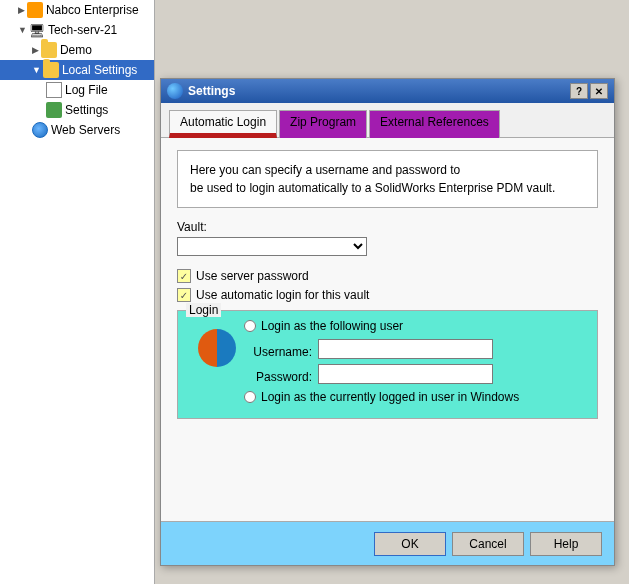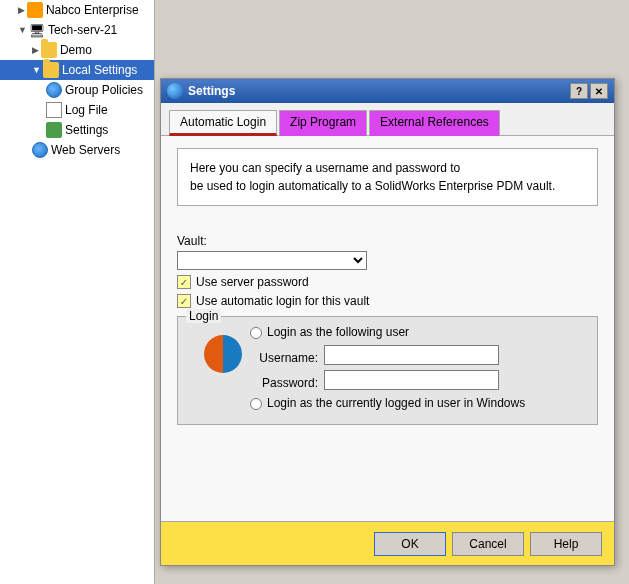--- a/index.html
+++ b/index.html
@@ -153,52 +153,52 @@
 
     
     .tab-bar {
       display: flex;
       padding: 6px 8px 0 8px;
       background: #f0f0f0;
       border-bottom: 1px solid #aaa;
     }
     .tab {
       padding: 4px 10px;
-      background: #d946ef;
+      background: #a21caf;
       border: 1px solid #aaa;
       border-bottom: none;
       cursor: pointer;
       font-size: 12px;
       margin-right: 2px;
       position: relative;
       bottom: -1px;
     }
     .tab.active {
       background: #f8f8f8;
-      border-bottom: 3px solid #b91c1c;
+      border-bottom: 5px solid #b91c1c;
       z-index: 1;
     }
 
     
     .dialog-content {
       padding: 12px 16px;
       background: #f8f8f8;
     }
 
     .description-box {
       background: #fff;
       border: 1px solid #aaa;
       padding: 10px 12px;
       font-size: 12px;
       line-height: 1.5;
-      margin-bottom: 28px;
+      margin-bottom: 12px;
     }
 
     .form-group {
-      margin-bottom: 0;
+      margin-bottom: 8px;
     }
     .form-label {
       font-size: 12px;
       margin-bottom: 3px;
       display: block;
     }
     select.vault-select {
       width: 190px;
       height: 19px;
       font-size: 12px;
@@ -222,23 +222,23 @@
       display: flex; align-items: center; justify-content: center;
     }
     .checkbox-icon::after {
       content: '✓';
       font-size: 10px;
       color: #555;
     }
 
     .login-group {
       border: 1px solid #aaa;
-      padding: 8px 26px;
+      padding: 8px 20px;
       margin-top: 8px;
-      background: #e5e5e5;
+      background: #5eead4;
       position: relative;
     }
     .login-group-label {
       position: absolute;
       top: -8px; left: 8px;
       background: #f0f0f0;
       padding: 0 3px;
       font-size: 12px;
     }
 
@@ -253,21 +253,21 @@
       background: conic-gradient(#1a7abf 0%, #1a7abf 50%, #e05a10 50%, #e05a10 100%);
       margin-top: 10px;
       flex-shrink: 0;
     }
 
     .login-options {
       flex: 1;
     }
     .radio-row {
       display: flex;
-      align-items: flex-end;
+      align-items: center;
       font-size: 12px;
       margin-bottom: 6px;
     }
     .radio-row input[type=radio] {
       margin-right: 5px;
       width: 12px; height: 12px;
     }
     .field-row {
       display: flex;
       align-items: flex-end;
@@ -288,21 +288,21 @@
       background: #fff;
       font-size: 12px;
       padding: 0 3px;
     }
 
     
     .dialog-footer {
       position: absolute;
       bottom: 0; left: 0; right: 0;
       height: 44px;
-      background: #fde047;
+      background: #7dd3fc;
       border-top: 1px solid #aaa;
       display: flex;
       align-items: center;
       justify-content: flex-end;
       padding: 0 12px;
       gap: 6px;
     }
     .btn {
       min-width: 72px;
       height: 24px;
@@ -340,24 +340,20 @@
     <span class="icon folder-icon"></span>
     <span>Demo</span>
   </div>
 
   <div class="tree-item tree-indent-2 selected">
     <span class="expand-icon" style="color:#fff;">▼</span>
     <span class="icon folder-icon"></span>
     <span>Local Settings</span>
   </div>
 
-  <div class="tree-item tree-indent-3">
-    <span class="icon globe-icon"></span>
-    <span>Group Policies</span>
-  </div>
 
   <div class="tree-item tree-indent-3">
     <span class="icon log-icon"></span>
     <span>Log File</span>
   </div>
 
   <div class="tree-item tree-indent-3">
     <span class="icon gear-icon"></span>
     <span>Settings</span>
   </div>

